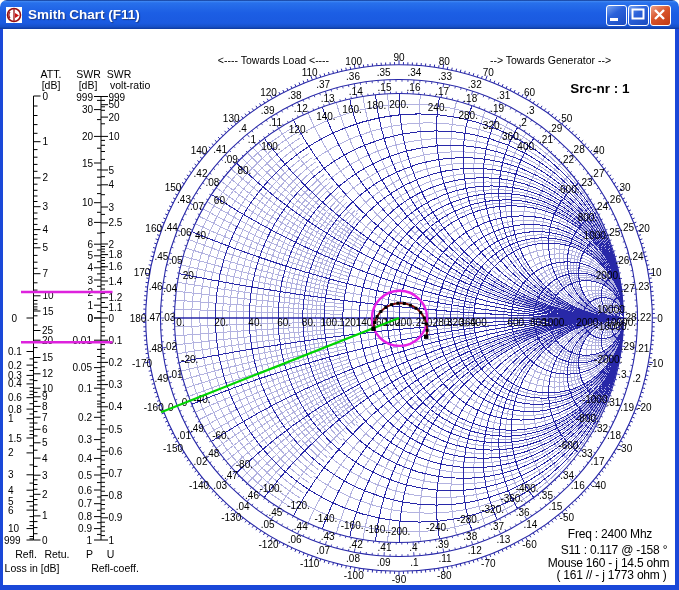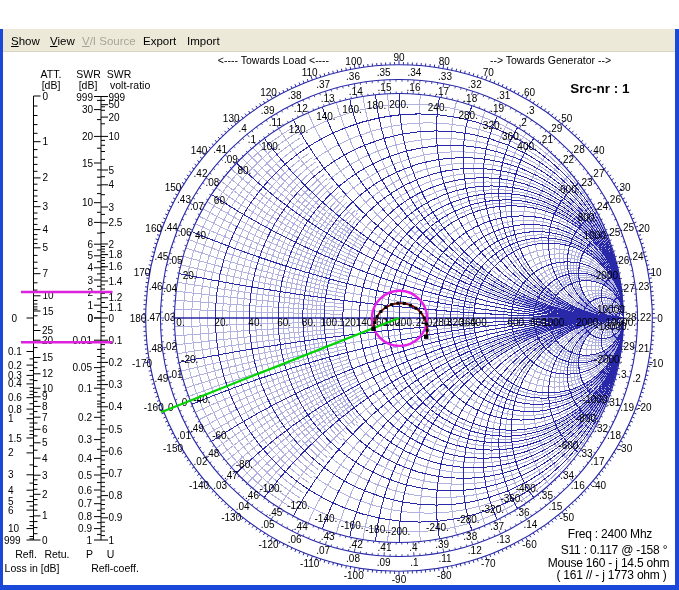--- a/index.html
+++ b/index.html
@@ -15,26 +15,37 @@
 .mi{position:absolute;top:6px;font-size:11.5px;color:#000;}
 #client{position:absolute;left:3px;top:52px;width:673px;height:533px;background:#fff;will-change:transform;}
 #win{will-change:transform;}
 #brd-l{position:absolute;left:0;top:29px;width:3px;height:556px;background:#1a48d8;}
 #brd-r{position:absolute;left:675px;top:29px;width:4px;height:556px;background:#1a48d8;}
 #brd-b{position:absolute;left:0;top:585px;width:679px;height:5px;background:#1a48d8;}
 svg text{font-family:"Liberation Sans",sans-serif;}
 </style></head>
 <body>
 <div id="win">
-<div id="menubar">
-<span class="mi" style="left:8px"><u>S</u>how</span>
-<span class="mi" style="left:47px"><u>V</u>iew</span>
-<span class="mi" style="left:79px;color:#a8a499"><u>V</u>/I Source</span>
-<span class="mi" style="left:140px">Export</span>
-<span class="mi" style="left:184px">Import</span>
+<div id="title">
+      <div class="cap">Smith Chart (F11)</div>
+<div id="icon"><svg width="16" height="16">
+          <circle cx="8" cy="8" r="6.5" fill="none" stroke="#991111" stroke-width="1.6"></circle>
+          <path d="M8 2 L8 14" stroke="#991111" stroke-width="1.3"></path>
+          <path d="M4 5 a5 5 0 0 0 0 6" fill="none" stroke="#991111" stroke-width="1.2"></path>
+          <path d="M9 6 L13 8.5 L9 11 Z" fill="#cc1111"></path>
+        </svg></div>
+<div class="btn" id="bmin"><svg width="19" height="19">
+          <rect x="3" y="12" width="8" height="3" fill="#fff"></rect>
+        </svg></div>
+<div class="btn" id="bmax"><svg width="19" height="19">
+          <rect x="3.5" y="3.5" width="11" height="9" fill="none" stroke="#fff" stroke-width="2"></rect>
+        </svg></div>
+<div class="btn" id="bcls"><svg width="19" height="19">
+          <path d="M4 4 L13 13 M13 4 L4 13" stroke="#fff" stroke-width="2.4"></path>
+        </svg></div>
 </div>
 <div id="client">
 <svg width="673" height="533" viewBox="3 52 673 533">
 <defs>
           <clipPath id="rim">
             <circle cx="399.0" cy="318.0" r="224.20"></circle>
           </clipPath>
           <clipPath id="axisband" clip-rule="evenodd">
             <path fill-rule="evenodd" clip-rule="evenodd" d="M 174.8 318.0 a 224.2 224.2 0 1 0 448.4 0 a 224.2 224.2 0 1 0 -448.4 0 Z M 249.3 -56.2 a 374.2 374.2 0 1 0 748.3 0 a 374.2 374.2 0 1 0 -748.3 0 Z M 249.3 692.2 a 374.2 374.2 0 1 0 748.3 0 a 374.2 374.2 0 1 0 -748.3 0 Z "></path>
           </clipPath>

